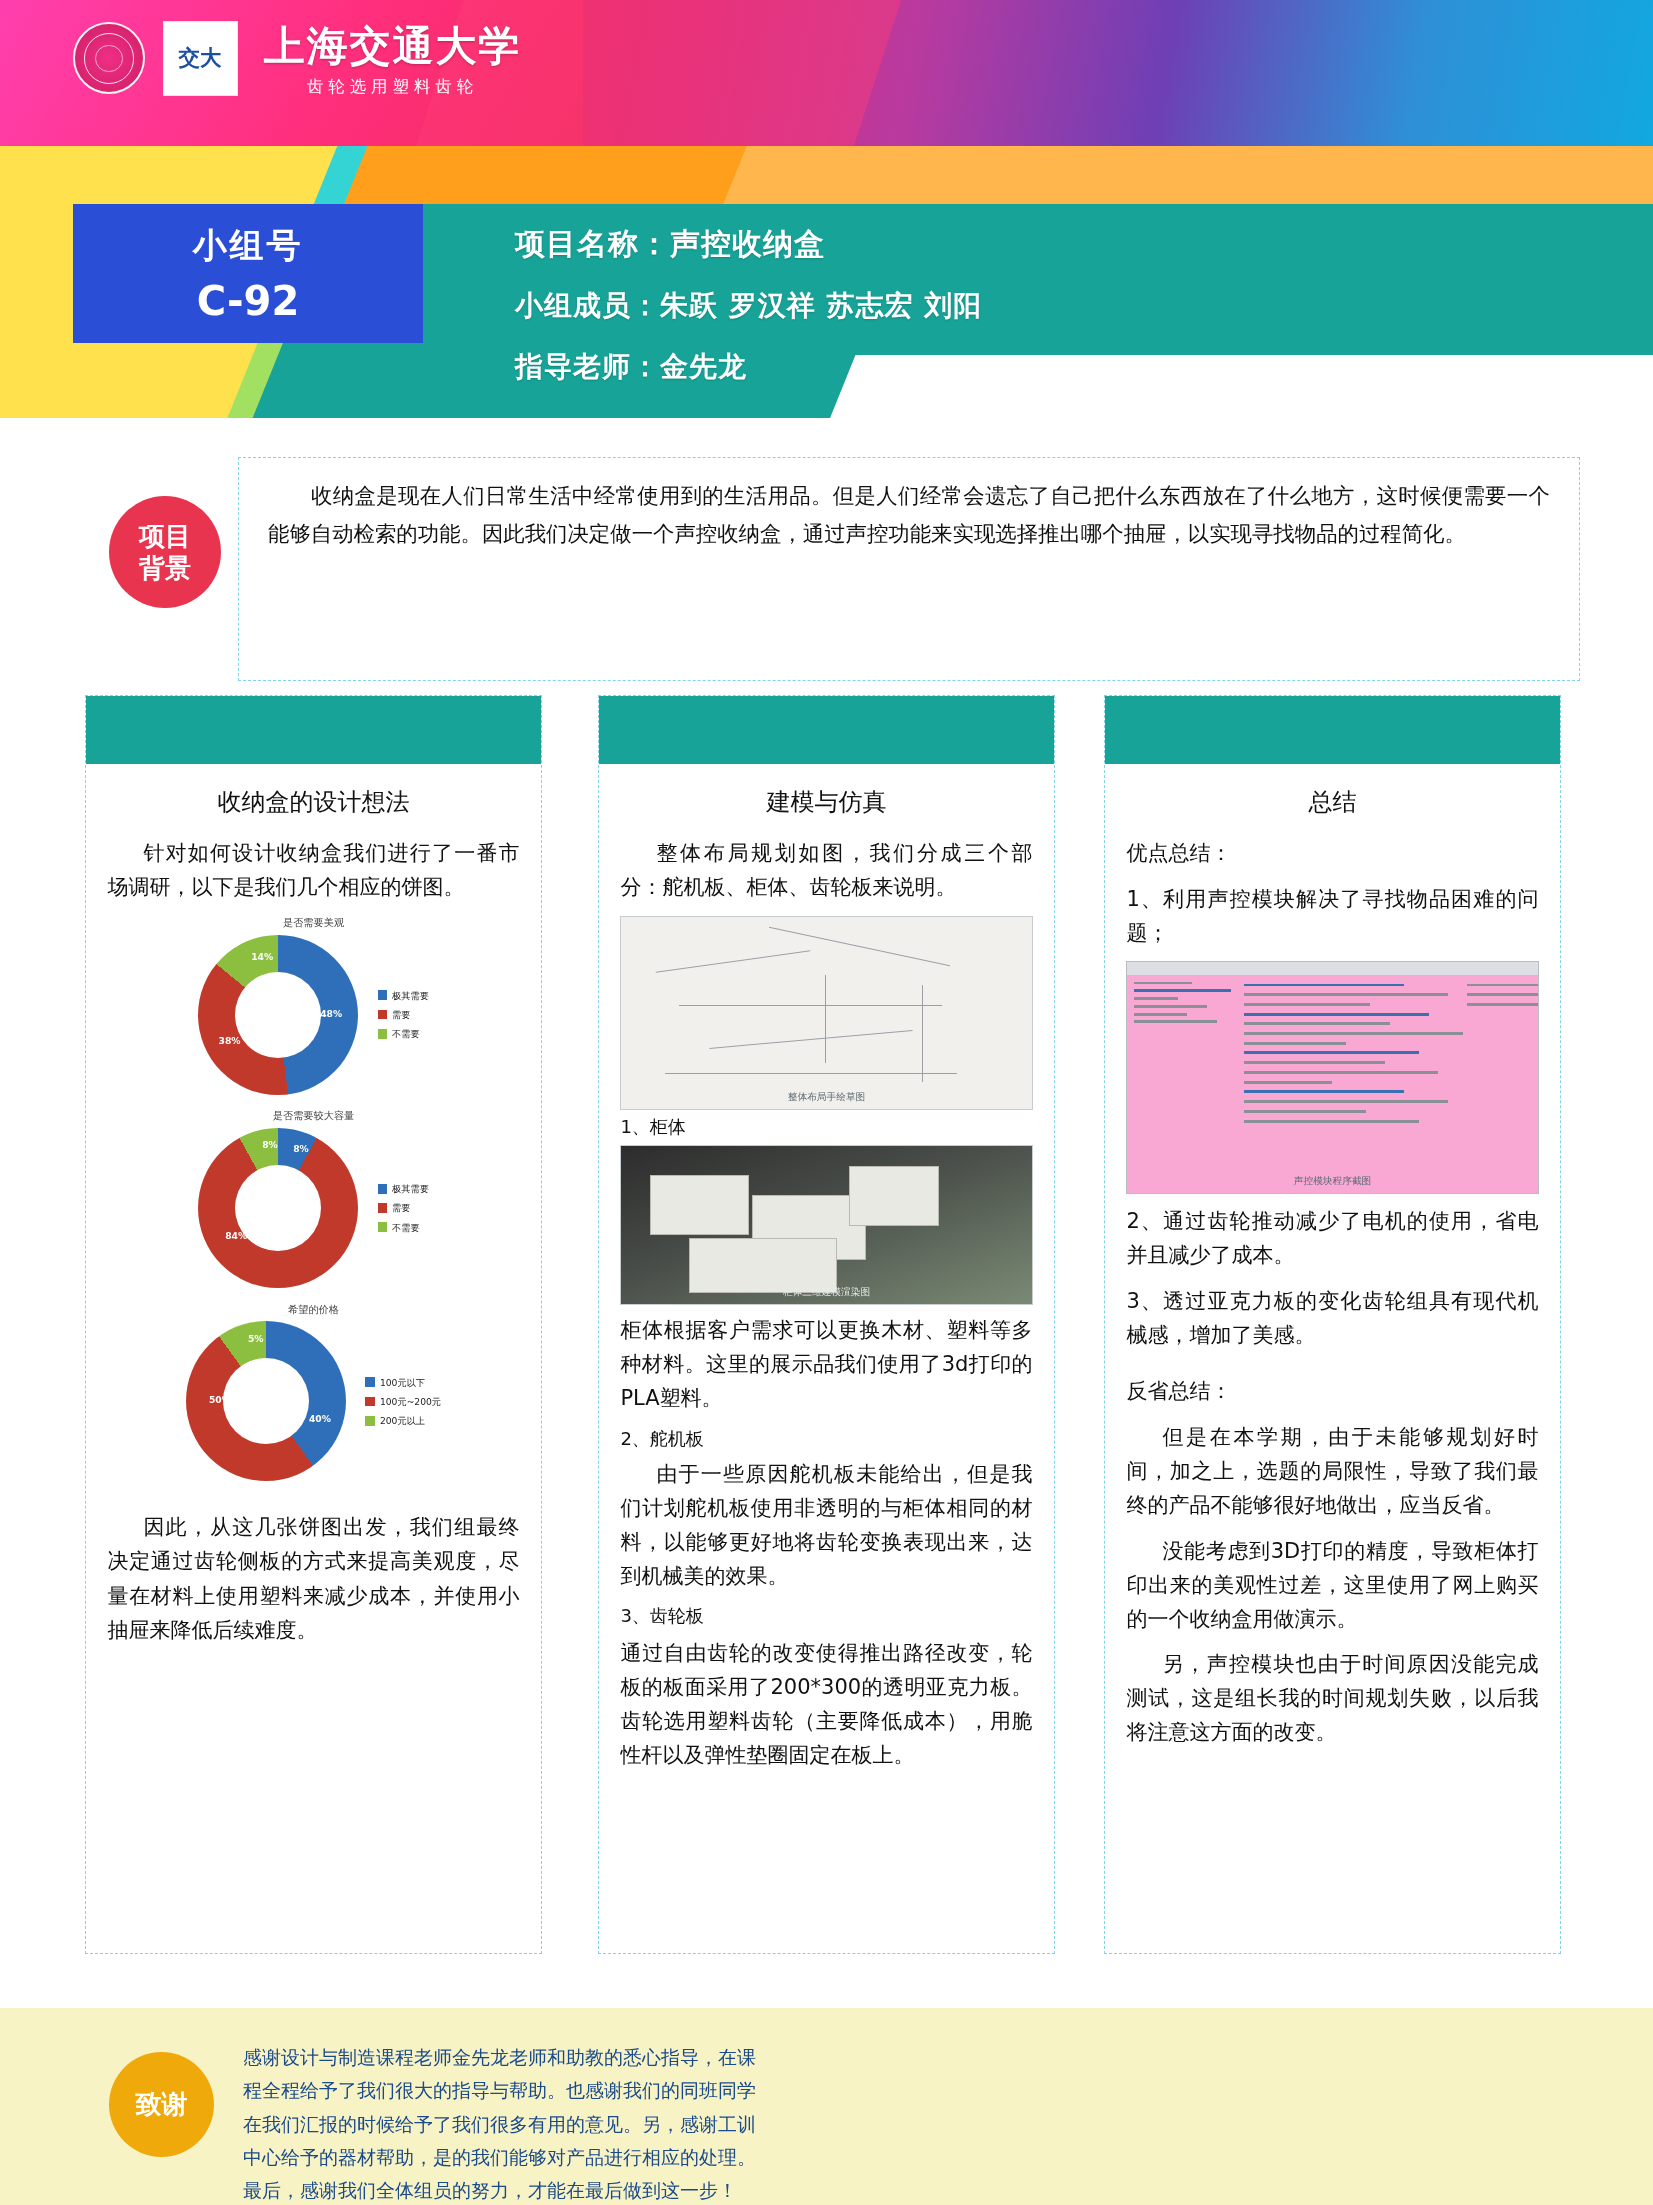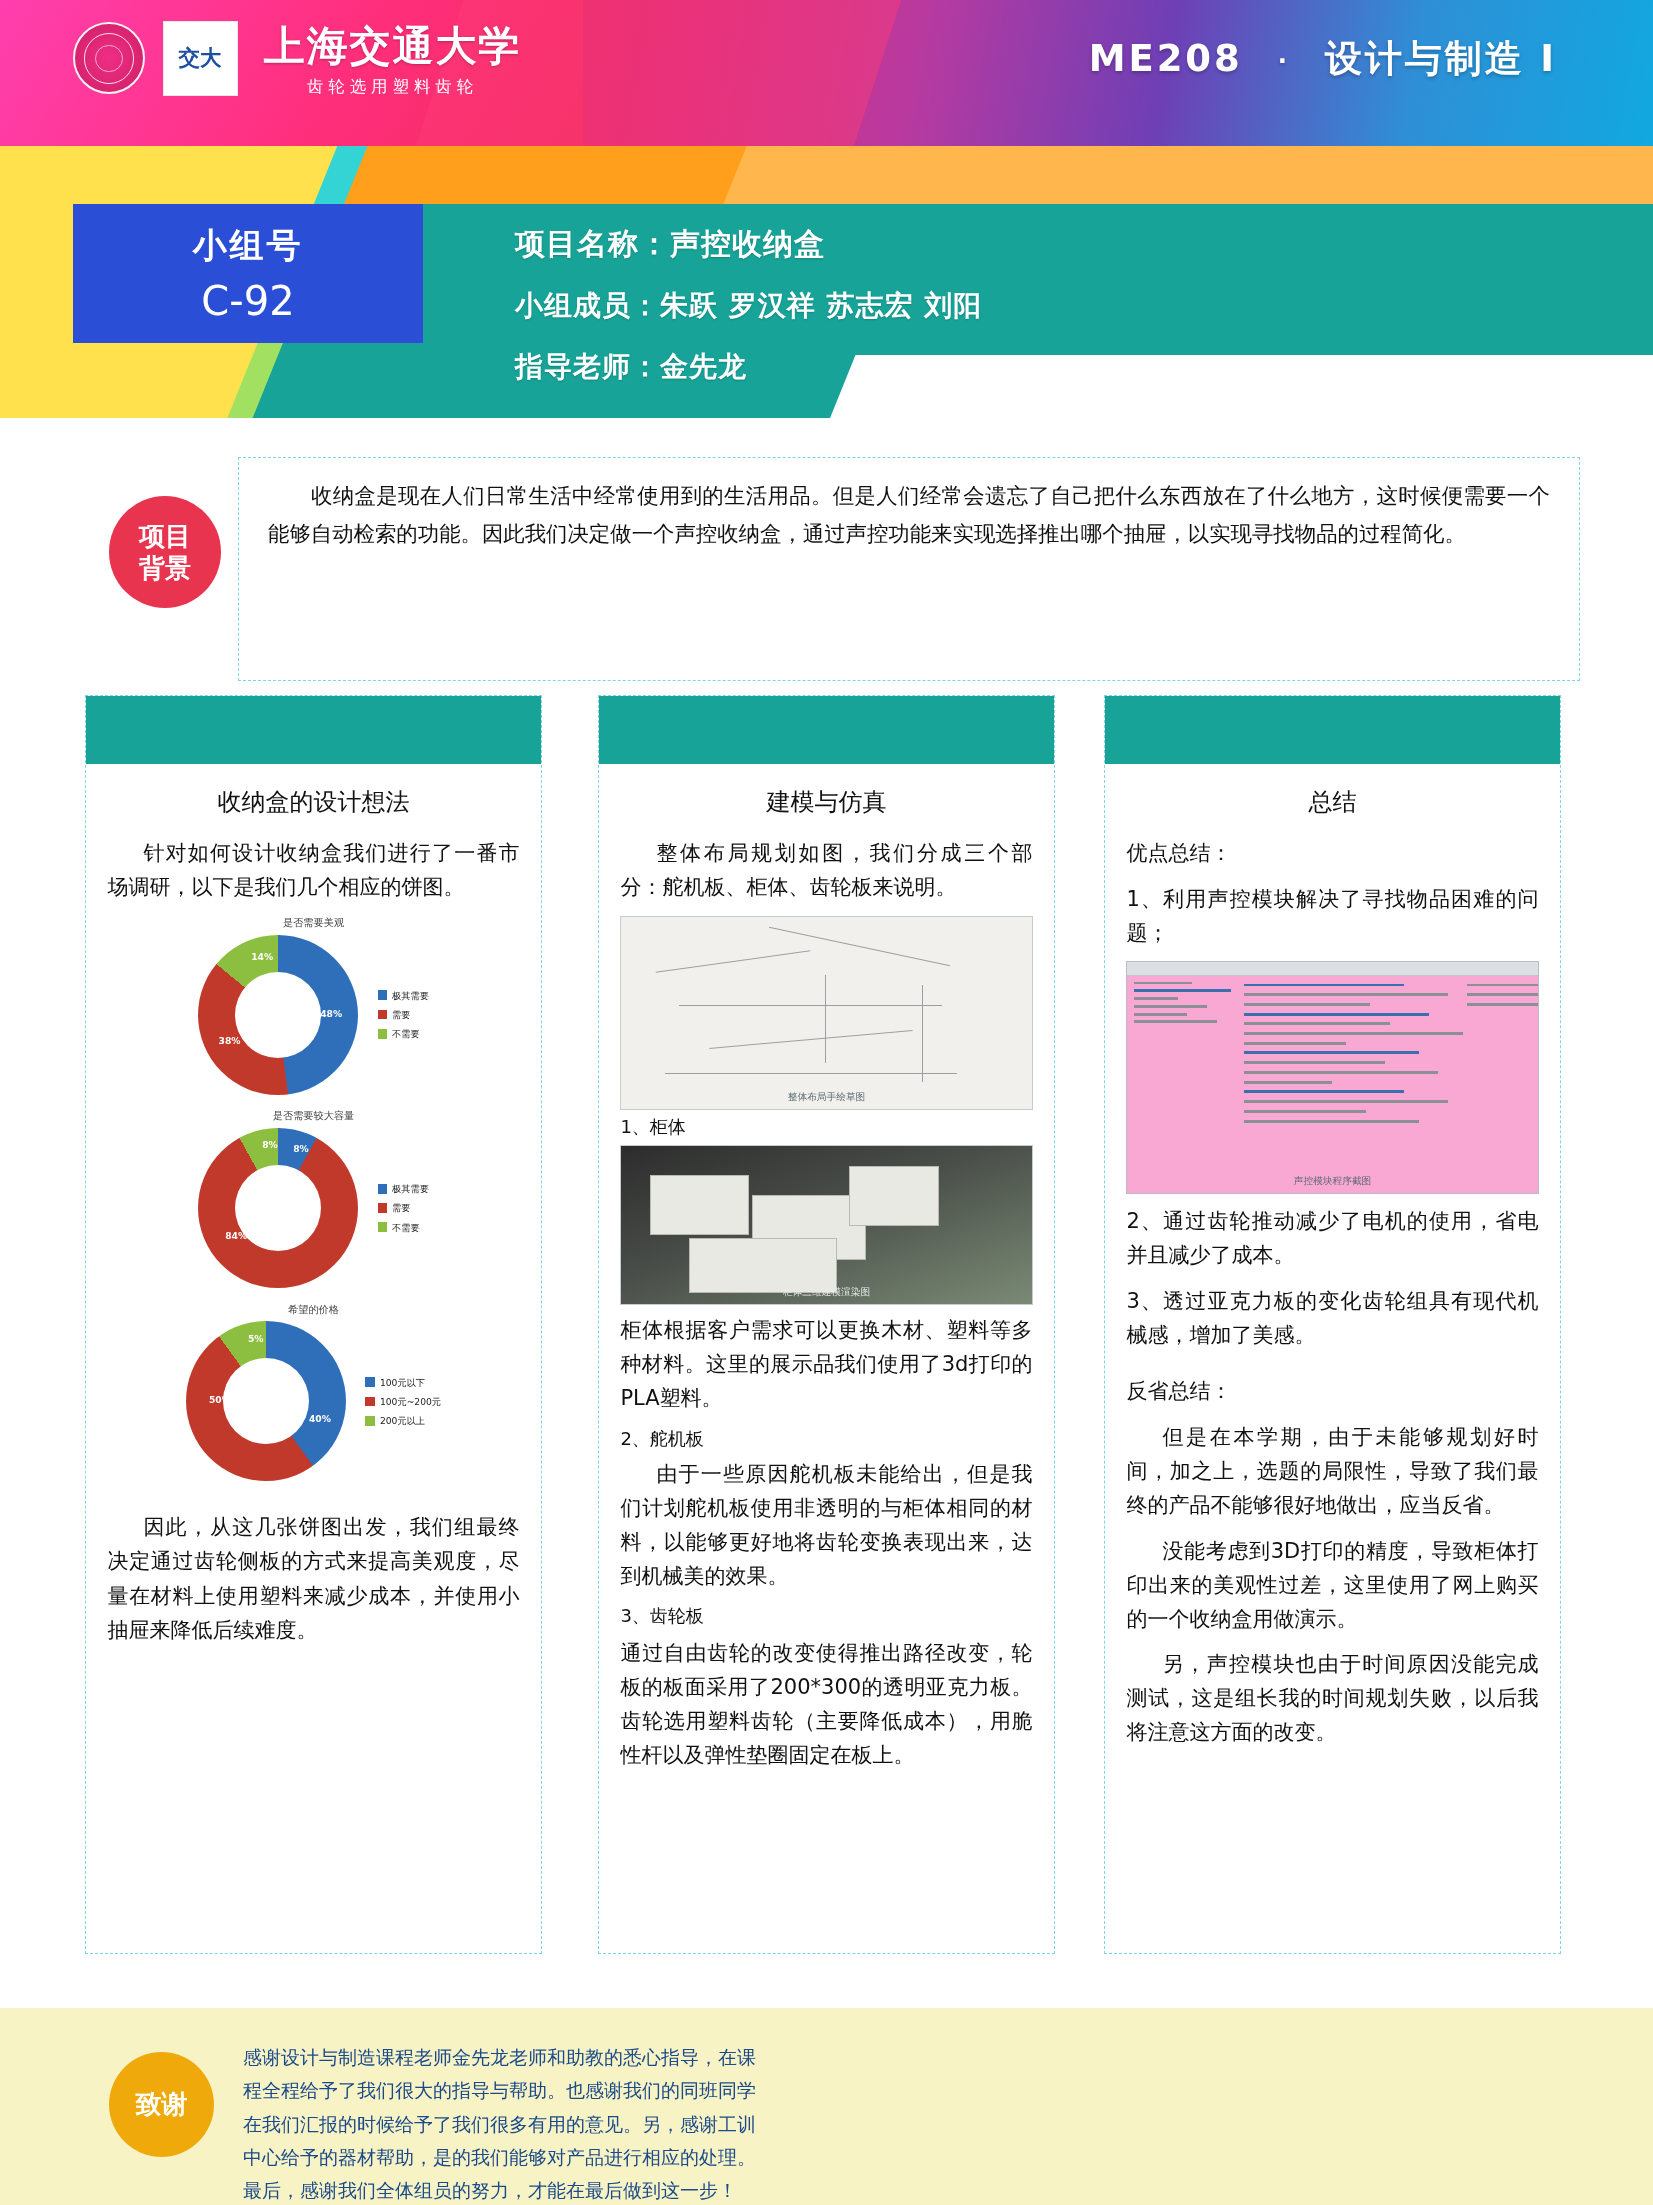--- a/index.html
+++ b/index.html
@@ -40,21 +40,21 @@
   .band .b-yellow{position:absolute;left:-146px;top:-58px;width:438px;height:340px;background:#ffe14d;transform:skewX(-22deg);}
   .band .b-orange{position:absolute;left:340px;top:-68px;width:778px;height:272px;background:#ff9f1c;transform:skewX(-22deg);}
   .band .b-orange2{position:absolute;left:729px;top:-29px;width:1070px;height:146px;background:#ffb74d;transform:skewX(-22deg);}
   .band .b-teal{position:absolute;left:369px;top:58px;width:1410px;height:233px;background:#17a398;}
   .band .b-teal2{position:absolute;left:292px;top:58px;width:194px;height:233px;background:#17a398;transform:skewX(-22deg);}
   .band .b-white{position:absolute;left:0;top:272px;width:1654px;height:194px;background:#ffffff;}
   .band .b-white2{position:absolute;left:826px;top:209px;width:875px;height:146px;background:#ffffff;transform:skewX(-22deg);}
 
   .group-box{position:absolute;left:73px;top:204px;width:350px;height:139px;background:#2a4fd6;display:flex;flex-direction:column;align-items:center;justify-content:center;color:#fff;z-index:5;}
   .group-box .lbl{font-size:34px;letter-spacing:2.9px;font-weight:bold;}
-  .group-box .val{font-size:40px;font-weight:normal;margin-top:9.7px;}
+  .group-box .val{font-size:40px;font-weight:bold;margin-top:9.7px;}
 
   .proj-info{position:absolute;left:515px;top:224px;z-index:6;color:#ffffff;}
   .proj-info .row{font-size:28px;font-weight:bold;margin-bottom:22.4px;letter-spacing:1px;text-shadow:0 1px 1.9px rgba(0,0,0,.18);}
   .proj-info .row.title{font-size:30px;}
 
   
   .bg-badge{
     position:absolute;left:109px;top:496px;width:112px;height:112px;border-radius:50%;
     background:#e8344e;color:#fff;display:flex;flex-direction:column;align-items:center;justify-content:center;
     font-size:26px;font-weight:bold;line-height:1.25;z-index:7;
@@ -121,25 +121,20 @@
   <div class="shard2"></div>
   <div class="header-logos">
     <div class="seal"></div>
     <div class="sjtu-badge">
       <span>交大</span>
     </div>
     <div class="uni-name">
       <div class="cn">上海交通大学</div>
       <div class="sub">齿轮选用塑料齿轮</div>
     </div>
-  </div>
-  <div class="course-title">
-    <span>ME208</span>
-    <span class="dot">·</span>
-    <span>设计与制造 I</span>
   </div>
 </div>
 
 <div class="band">
   <div class="b-cyan"></div>
   <div class="b-lime"></div>
   <div class="b-yellow"></div>
   <div class="b-orange"></div>
   <div class="b-orange2"></div>
   <div class="b-teal2"></div>

